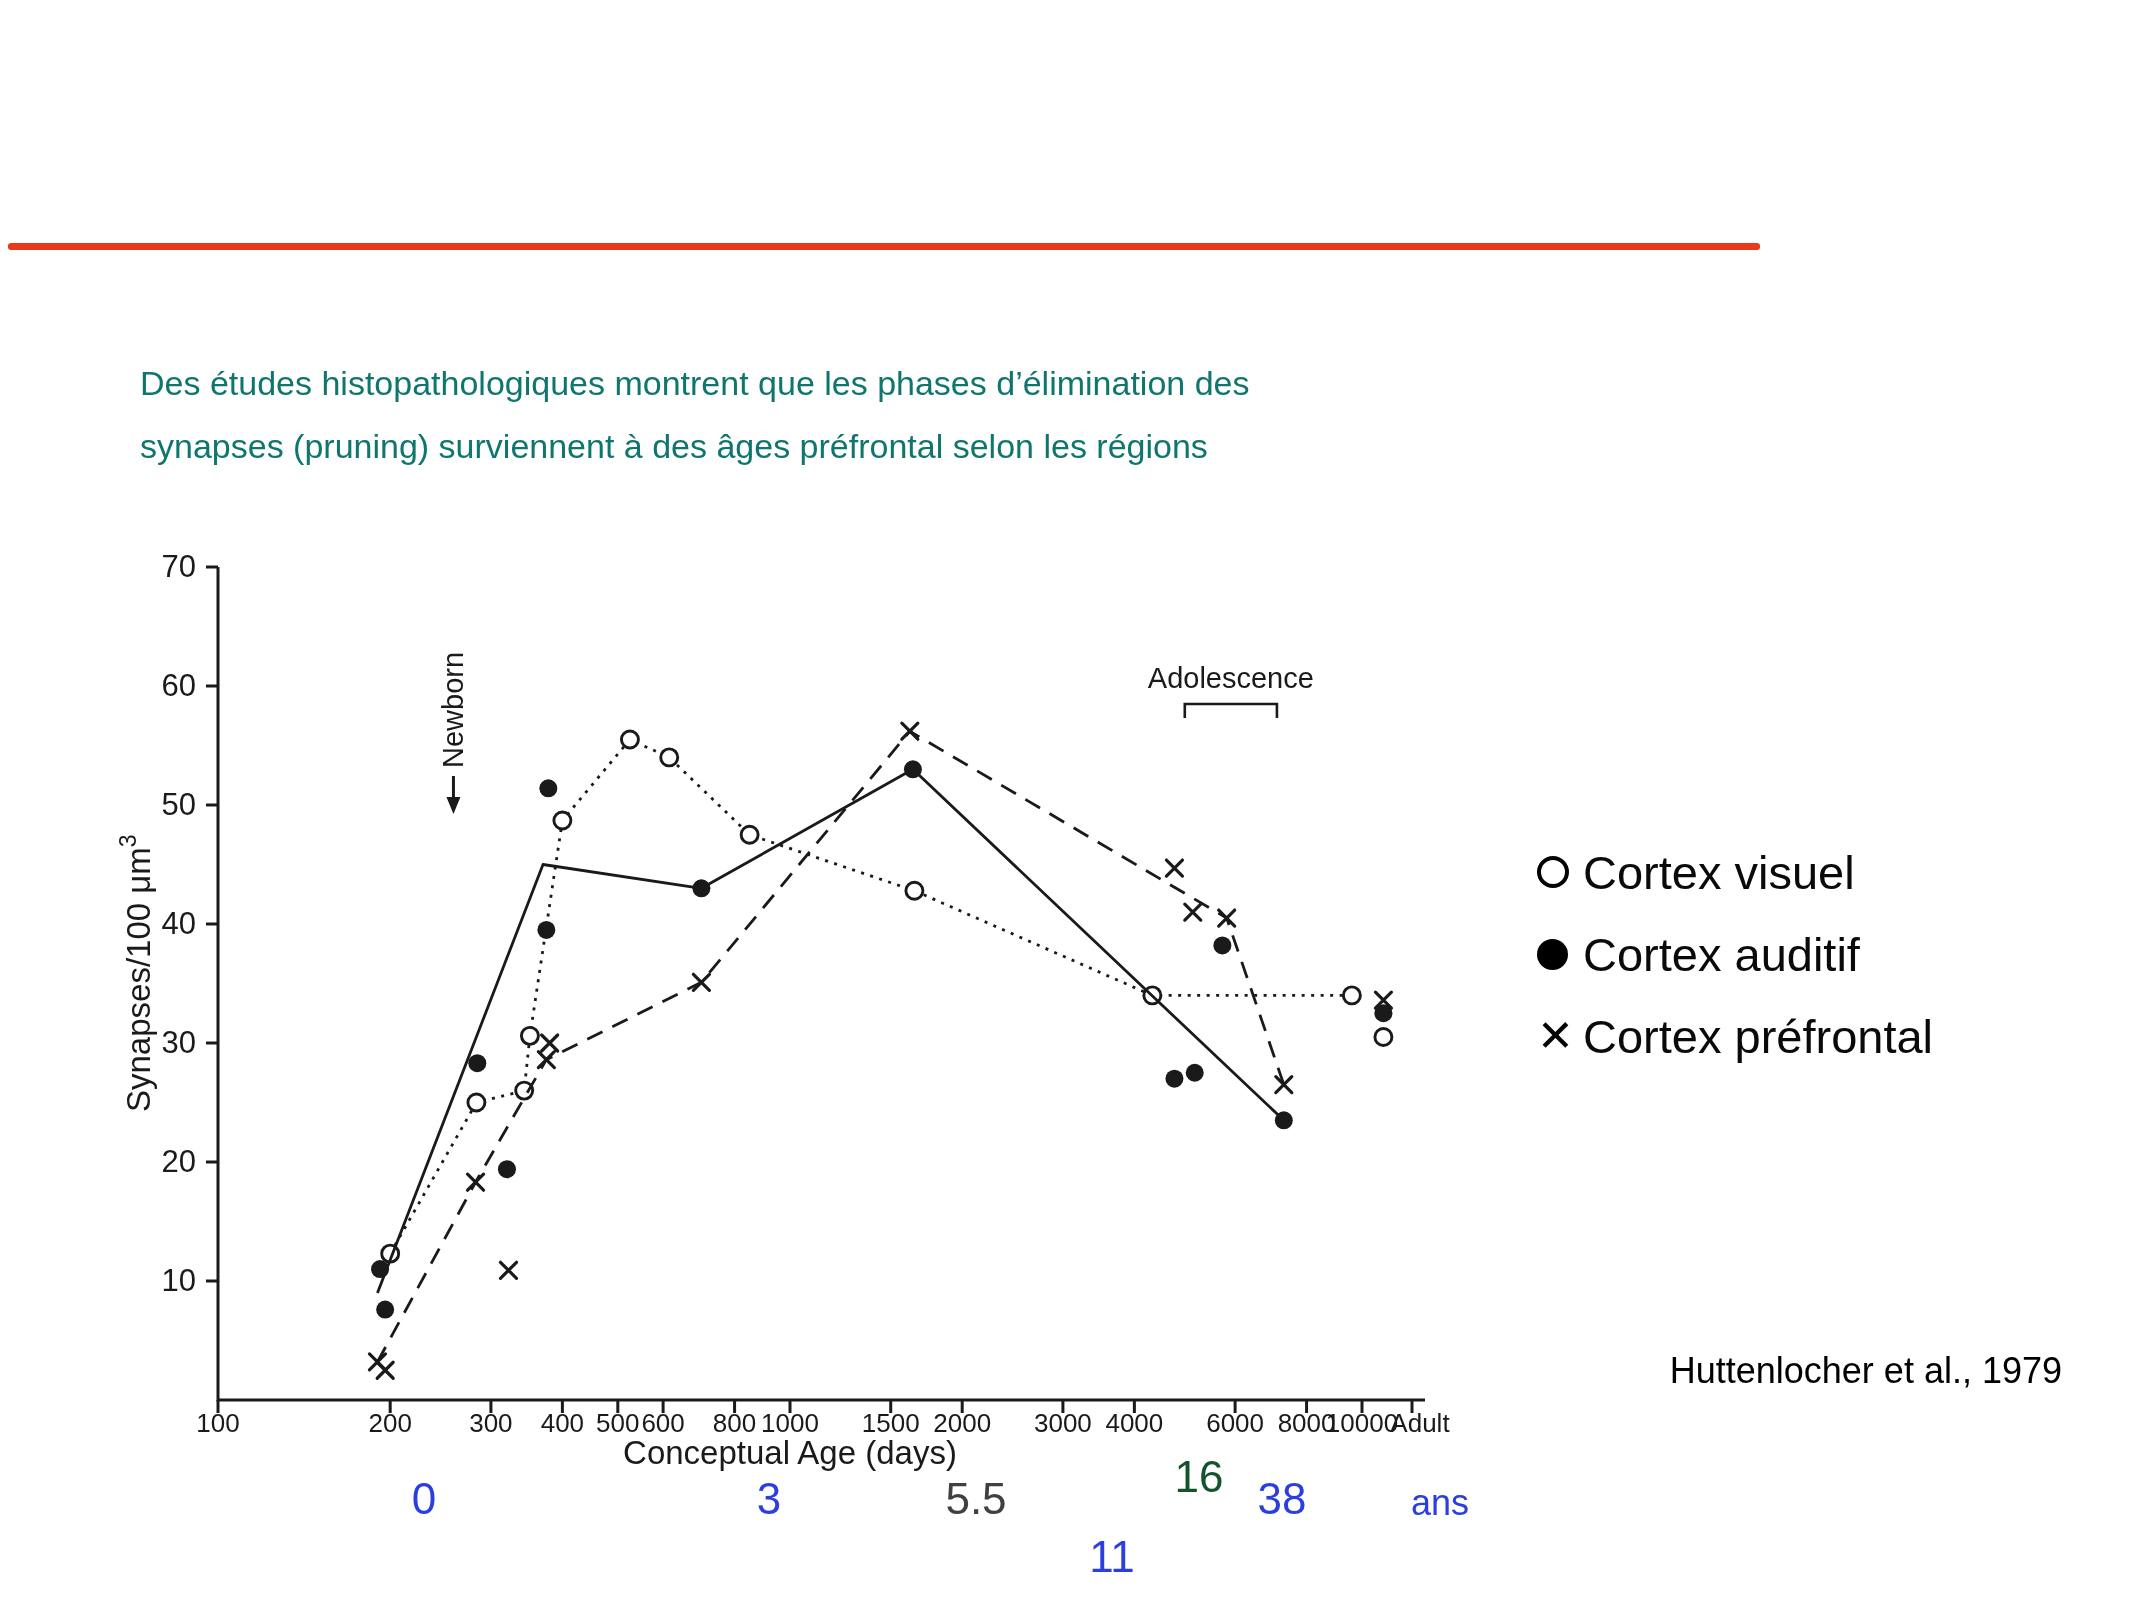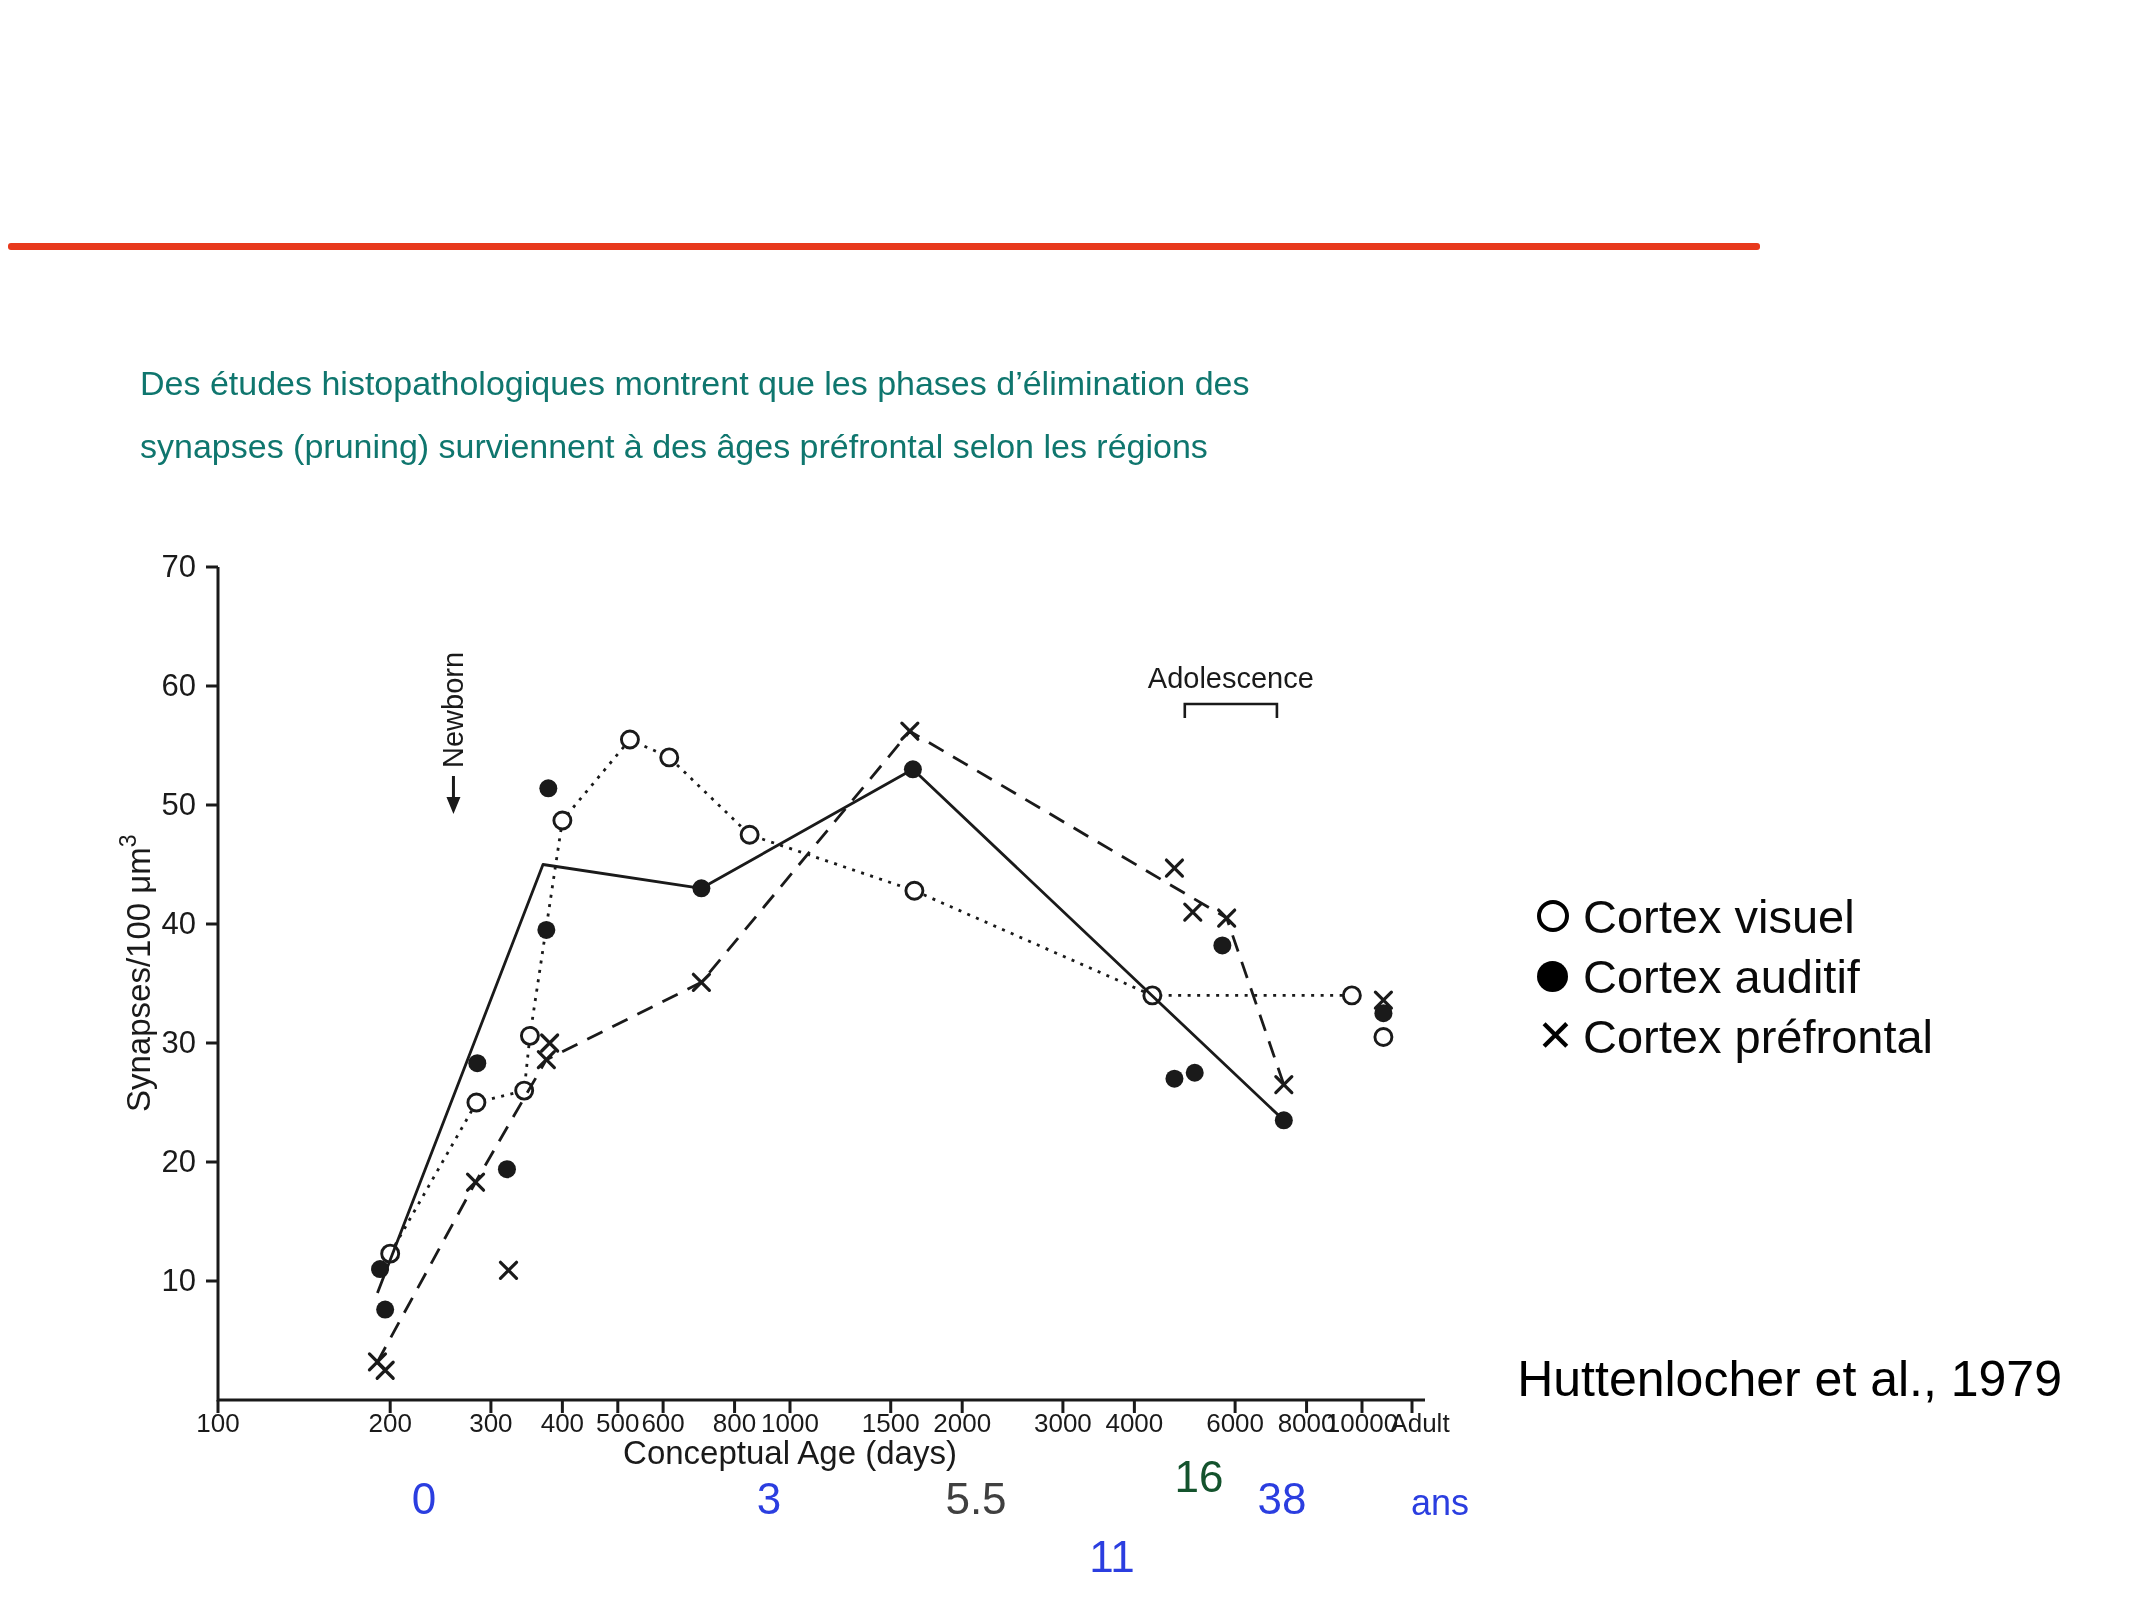--- a/index.html
+++ b/index.html
@@ -3,28 +3,28 @@
 <meta charset="utf-8">
 <style>
   html,body{margin:0;padding:0;background:#ffffff;}
   .slide{position:relative;width:2134px;height:1600px;background:#ffffff;overflow:hidden;
          font-family:"Liberation Sans",sans-serif;color:#000;}
   .title{position:absolute;left:93px;top:112px;font-size:63px;font-weight:400;
          letter-spacing:0px;color:#000;white-space:nowrap;}
   .rule{position:absolute;left:8px;top:243px;width:1752px;height:7px;border-radius:3px;}
   .bodytext{position:absolute;left:140px;top:352px;font-size:34px;line-height:63px;color:#0f766e;}
   .chart-svg{position:absolute;left:0;top:0;width:2134px;height:1600px;}
-  .legend{position:absolute;left:1537px;top:842px;display:flex;flex-direction:column;margin-top:44px;}
+  .legend{position:absolute;left:1537px;top:842px;display:flex;flex-direction:column;gap:22px;}
   .lrow{display:flex;align-items:center;height:60px;}
   .lmark{width:46px;display:flex;align-items:center;justify-content:flex-start;flex:0 0 46px;}
   .lmark.open i{display:block;width:24px;height:24px;border:4.5px solid #000;border-radius:50%;}
   .lmark.filled i{display:block;width:31px;height:31px;background:#000;border-radius:50%;}
   .lmark.xmark{font-size:44px;font-weight:400;color:#000;line-height:1;}
   .llabel{font-size:47px;color:#0a0a0a;white-space:nowrap;}
-  .citation{position:absolute;right:72px;top:1350px;font-size:50px;color:#000;white-space:nowrap;}
+  .citation{position:absolute;right:72px;top:1350px;font-size:36px;color:#000;white-space:nowrap;}
   .agelabel{position:absolute;transform:translateX(-50%);font-size:44px;font-weight:400;white-space:nowrap;}
   .agelabel.small{font-size:36px;}
 </style>
 </head>
 <body>
 
 <div class="slide">
 
   <div class="rule" id="titleRule" style="background: rgb(232, 57, 28);"></div>
 

